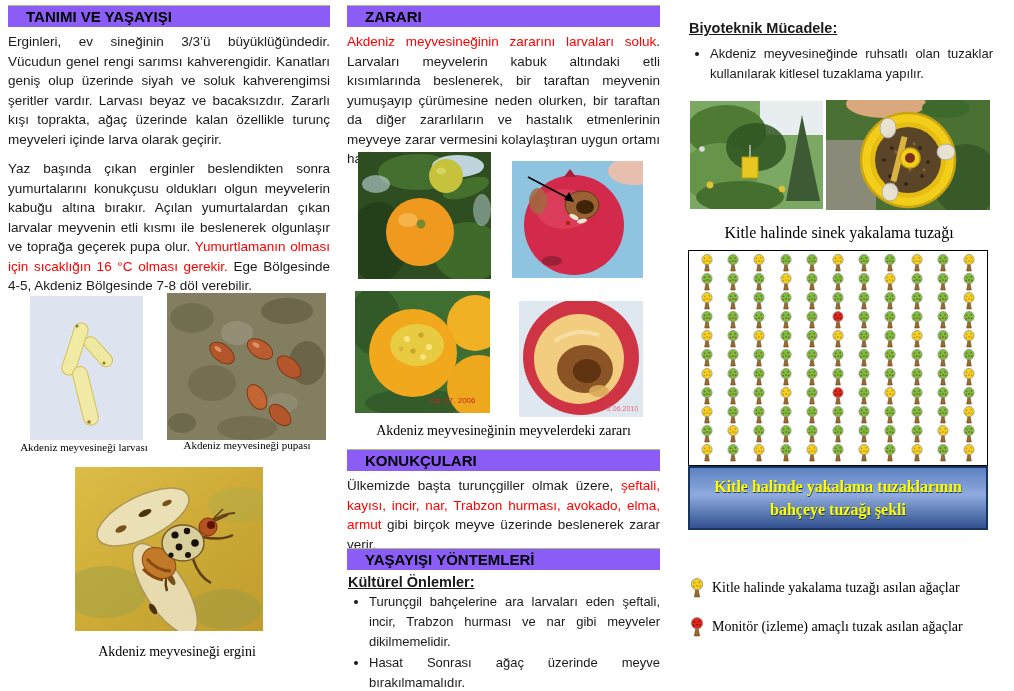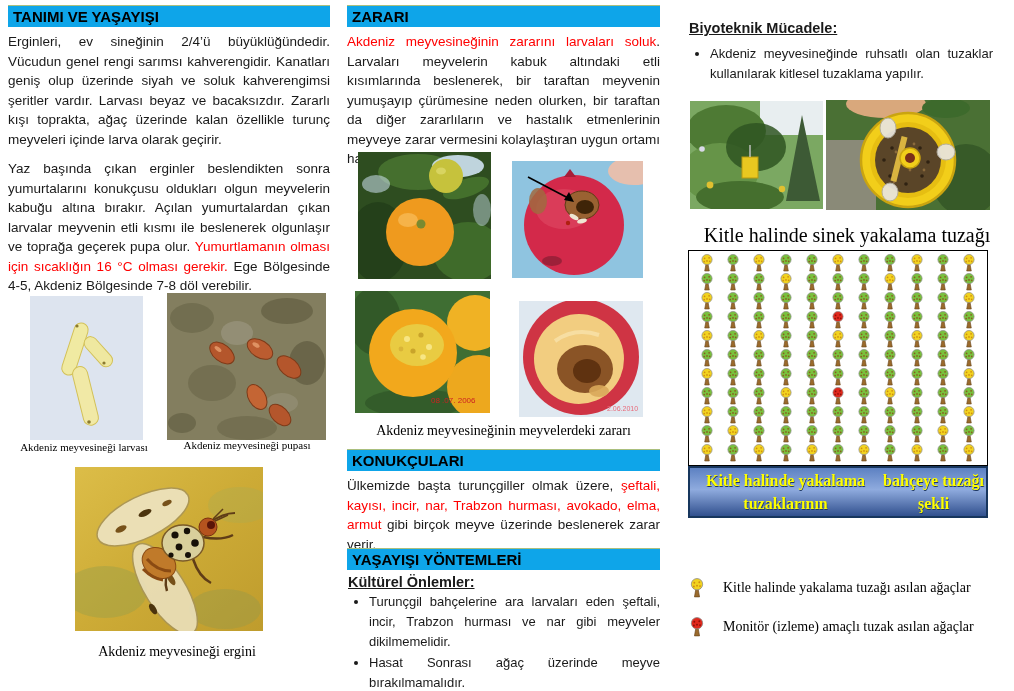--- a/index.html
+++ b/index.html
@@ -2,46 +2,46 @@
 <html><head>
 <meta charset="utf-8">
 <style>
   *{box-sizing:border-box;margin:0;padding:0}
   html,body{width:1014px;height:691px}
   body{position:relative;background:#ffffff;font-family:"Liberation Sans",sans-serif;color:#1a1a1a;overflow:hidden}
   .col{position:absolute;top:0;height:691px}
   .col1{left:8px;width:322px}
   .col2{left:347px;width:313px}
   .col3{left:688px;width:326px}
-  .hbar{position:absolute;left:0;right:0;background:#0ea5e9;font-size:15px;font-weight:bold;color:#000;padding:2px 5px;border-top:1px solid #aabf7e}
+  .hbar{position:absolute;left:0;right:0;background:#8b5cf6;font-size:15px;font-weight:bold;color:#000;padding:2px 18px;border-top:1px solid #aabf7e}
   .body-text{position:absolute;left:0;right:0;font-size:13.5px;line-height:19.5px;text-align:justify}
   .caption{position:absolute;text-align:center;font-family:"Liberation Serif",serif;font-size:11px;color:#000}
   .photo{position:absolute;overflow:hidden}
   .photo svg{display:block}
   .underline-head{position:absolute;font-weight:bold;font-size:14.5px;text-decoration:underline}
   ul.bullets{position:absolute;left:3px;right:0;list-style:disc;padding-left:19px}
   ul.bullets li{font-size:13px;line-height:20px;text-align:justify;margin-bottom:1px}
   .grid-box{position:absolute;left:0;top:250px;width:300px;height:216px;border:1px solid #000;background:#fff;
     display:grid;grid-template-columns:repeat(11,1fr);align-items:center;justify-items:center;padding:2px 5px}
   .grid-box .tree{line-height:0}
-  .blue-box{position:absolute;left:0;top:466px;width:300px;height:52px;border:2px solid #17365d;
+  .blue-box{position:absolute;left:0;top:466px;width:300px;height:64px;border:2px solid #17365d;
     background:linear-gradient(180deg,#5d81c2 0%,#8fabde 45%,#31508e 100%);
-    display:flex;align-items:center;justify-content:center;
+    display:flex;flex-direction:column;align-items:center;justify-content:center;
     font-family:"Liberation Serif",serif;font-weight:bold;font-size:16px;color:#ffff00;text-align:center;line-height:1.45;
     text-shadow:0.5px 0.5px 0 #1f3864}
-  .legend-row{position:absolute;left:1px;display:flex;align-items:flex-start;gap:18px;
+  .legend-row{position:absolute;left:1px;display:flex;align-items:flex-start;gap:7px;
     font-family:"Liberation Serif",serif;font-size:14px;color:#000}
   .legend-row .tree{line-height:0;margin-top:-2px}
 </style>
 </head>
 <body>
 
 <div class="col col1">
   <div class="hbar" style="top:5px">TANIMI VE YAŞAYIŞI</div>
-  <p class="body-text" style="top:32px">Erginleri, ev sineğinin 2/4’ü büyüklüğündedir. Vücudun genel rengi sarımsı kahverengidir. Kanatları geniş olup üzerinde siyah ve soluk kahverengimsi şeritler vardır. Larvası beyaz ve bacaksızdır. Zararlı kışı toprakta, ağaç üzerinde kalan özellikle turunç meyveleri içinde larva olarak geçirir.</p>
+  <p class="body-text" style="top:32px">Erginleri, ev sineğinin 3/3’ü büyüklüğündedir. Vücudun genel rengi sarımsı kahverengidir. Kanatları geniş olup üzerinde siyah ve soluk kahverengimsi şeritler vardır. Larvası beyaz ve bacaksızdır. Zararlı kışı toprakta, ağaç üzerinde kalan özellikle turunç meyveleri içinde larva olarak geçirir.</p>
   <p class="body-text" style="top:159px"><span>Yaz başında çıkan erginler beslendikten sonra yumurtalarını konukçusu oldukları olgun meyvelerin kabuğu altına bırakır. Açılan yumurtalardan çıkan larvalar meyvenin etli kısmı ile beslenerek olgunlaşır ve toprağa geçerek pupa olur. </span><span style="color: rgb(255, 0, 0);">Yumurtlamanın olması için sıcaklığın 16 °C olması gerekir.</span><span> Ege Bölgesinde 4-5, Akdeniz Bölgesinde 7-8 döl verebilir.</span></p>
 
   <div class="photo" style="left:22px;top:296px;width:113px;height:144px">
     <svg width="113" height="144" viewBox="0 0 113 144">
       <rect width="113" height="144" fill="#dde4ef"></rect>
       <rect x="38" y="26" width="14" height="54" rx="7" fill="#f0eaa2" stroke="#d3c158" stroke-width="1" transform="rotate(18 45 53)"></rect>
       <rect x="62" y="38" width="13" height="36" rx="6.5" fill="#efe8a0" stroke="#d3c158" stroke-width="1" transform="rotate(-42 68 56)"></rect>
       <rect x="48" y="70" width="15" height="60" rx="7.5" fill="#f1e9a6" stroke="#d3c158" stroke-width="1" transform="rotate(-14 55 100)"></rect>
       <circle cx="47" cy="30" r="1.6" fill="#8a7a30"></circle>
         <circle cx="74" cy="67" r="1.6" fill="#8a7a30"></circle>
@@ -249,21 +249,21 @@
           <circle cx="84" cy="70" r="1.4"></circle>
       </g>
       <rect x="70" y="36" width="6" height="46" fill="#d9b440" transform="rotate(14 73 59)"></rect>
       <circle cx="84" cy="58" r="10" fill="#f2ce1a" stroke="#caa410" stroke-width="1.5"></circle>
       <circle cx="84" cy="58" r="5" fill="#7a3018"></circle>
       <ellipse cx="62" cy="28" rx="8" ry="10" fill="#e8e4da" stroke="#b0aca0" stroke-width="1" opacity="0.95"></ellipse>
       <ellipse cx="120" cy="52" rx="9" ry="8" fill="#e8e4da" stroke="#b0aca0" stroke-width="1" opacity="0.95"></ellipse>
       <ellipse cx="64" cy="92" rx="8" ry="9" fill="#e8e4da" stroke="#b0aca0" stroke-width="1" opacity="0.95"></ellipse>
     </svg>
   </div>
-  <div class="caption" style="top:224px;left:8px;width:302px;font-size:20px">Kitle halinde sinek yakalama tuzağı</div>
+  <div class="caption" style="top:224px;left:0;width:302px;font-size:16px">Kitle halinde sinek yakalama tuzağı</div>
 
   <div class="grid-box">
       <div class="tree"><svg width="14" height="18" viewBox="0 0 14 18">
     <path d="M5.9 10.4 L8.1 10.4 L9.3 17 L4.7 17 Z" fill="#9a6a2c" stroke="#6a441a" stroke-width="0.6"></path>
     <circle cx="7" cy="5.6" r="5.1" fill="#f2d31f" stroke="#8a8a8a" stroke-width="0.7"></circle>
     <circle cx="4.6" cy="4.3" r="0.85" fill="#cf8d12"></circle>
           <circle cx="9.1" cy="3.8" r="0.85" fill="#cf8d12"></circle>
     <circle cx="7" cy="6.9" r="0.85" fill="#cf8d12"></circle>
           <circle cx="9.7" cy="7.3" r="0.85" fill="#cf8d12"></circle>
     <circle cx="4.2" cy="7.6" r="0.85" fill="#cf8d12"></circle>

